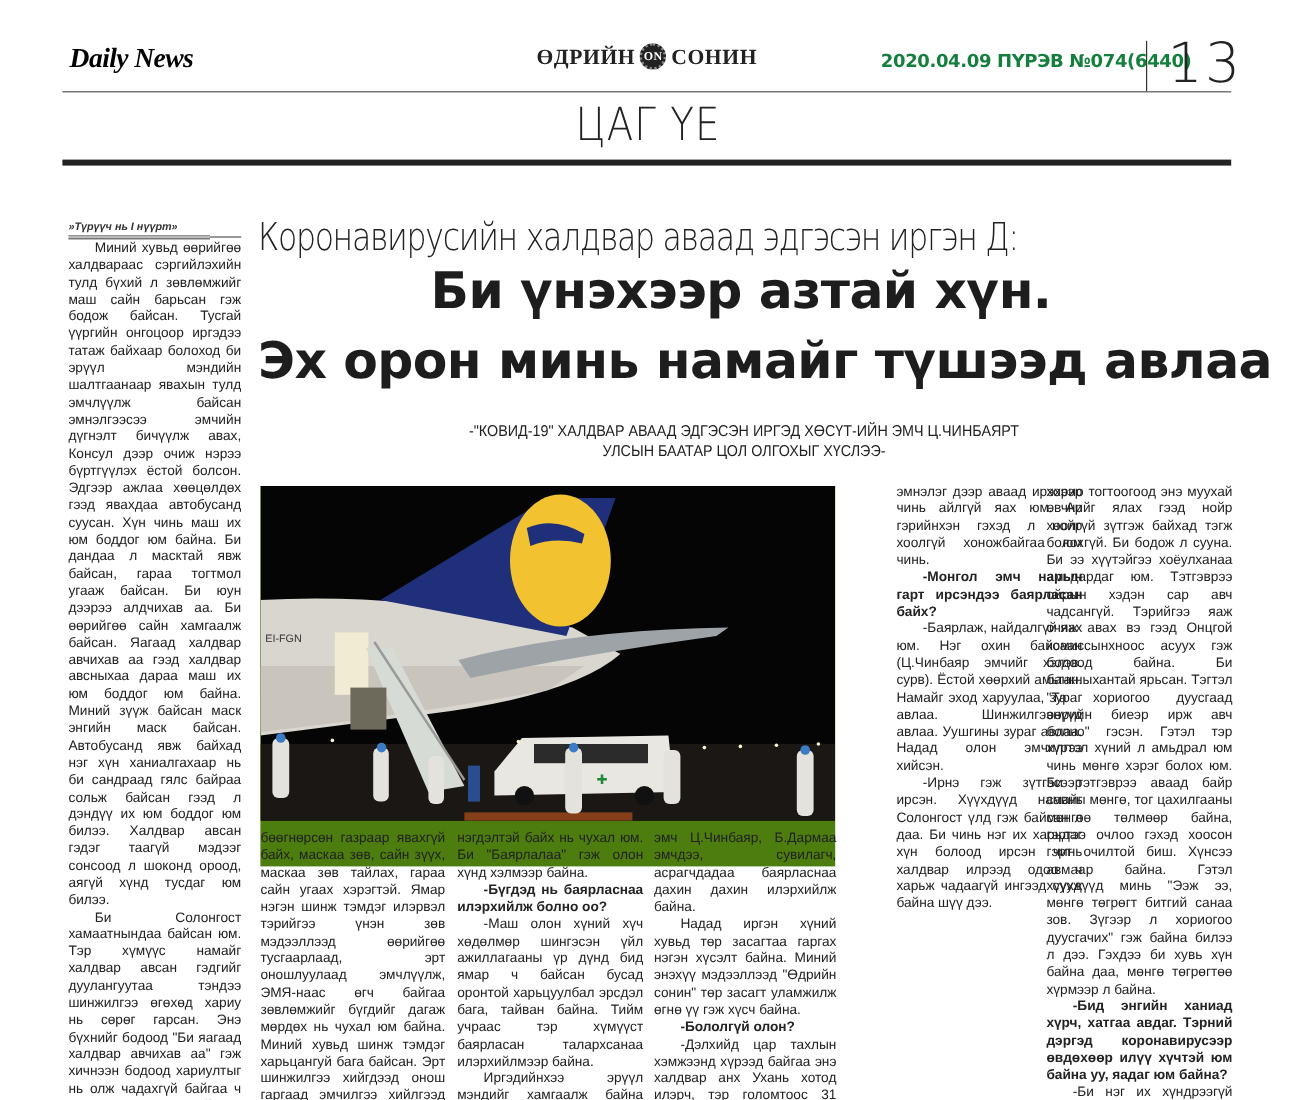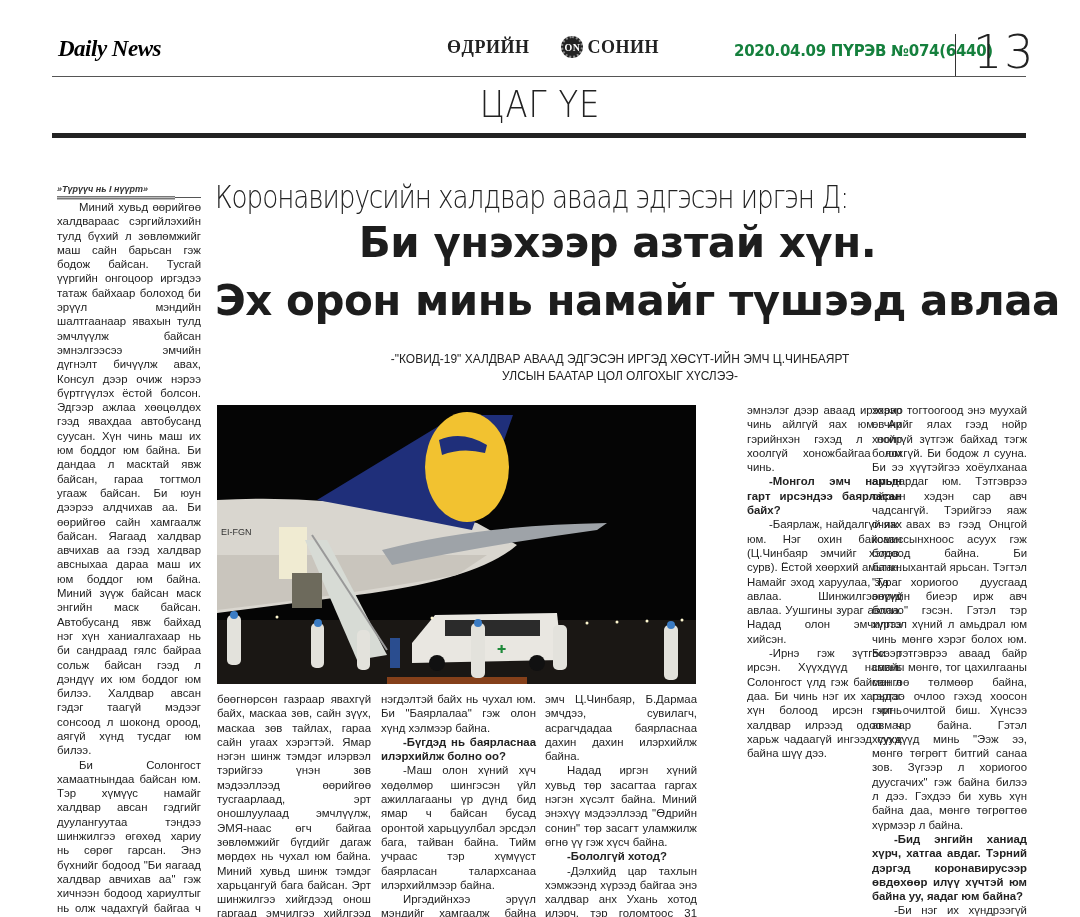--- a/index.html
+++ b/index.html
@@ -2,21 +2,21 @@
 <html><head>
 <meta charset="utf-8">
 <style>
   html, body { margin:0; padding:0; }
   body { width:1080px; height:917px; background:#ffffff; position:relative; overflow:hidden; color:#1a1a1a; font-family:"Liberation Sans", sans-serif; }
   .abs { position:absolute; }
 
   
   .brand { left:58px; top:36px; font-family:"Liberation Serif", serif; font-weight:bold; font-size:23px; letter-spacing:-0.5px; font-style:italic; color:#000000; }
   .logo { left:447px; top:36px; display:flex; align-items:center; gap:4px; font-family:"Liberation Serif", serif; font-weight:bold; font-size:18px; color:#222; letter-spacing:0.5px; }
-  .logo .seal { width:22px; height:22px; border-radius:50%; background:#222; color:#fff; font-size:10px; display:flex; align-items:center; justify-content:center; border:2px dotted #888; box-sizing:border-box; font-family:"Liberation Serif", serif;margin-left:28px; }
+  .logo .seal { width:22px; height:22px; border-radius:50%; background:#222; color:#fff; font-size:10px; display:flex; align-items:center; justify-content:center; border:2px dotted #888; box-sizing:border-box; font-family:"Liberation Serif", serif; }
   .dateline { left:734px; top:42px; font-size:15px; font-weight:bold; color:#15803d; font-family:"DejaVu Sans", sans-serif; letter-spacing:-0.3px; }
   .page-sep { left:955px; top:34px; width:1px; height:42px; background:#333; }
   .pagenum { left:973px; top:26px; font-size:46px; font-weight:300; color:#222; letter-spacing:2px; font-family:"DejaVu Sans", sans-serif; line-height:52px; }
   .rule-thin { left:52px; top:76px; width:974px; height:1px; background:#555; }
   .section { left:0; width:1080px; top:82px; text-align:center; font-size:38px; font-family:"DejaVu Sans", sans-serif; font-weight:200; color:#222; letter-spacing:1px; transform:scaleX(0.85); transform-origin:center; }
   .rule-thick { left:52px; top:133px; width:974px; height:5px; background:#222; }
 
   
   .side-tag { left:57px; top:184px; font-size:9px; font-weight:bold; font-style:italic; color:#333; }
   .side-bar { left:57px; top:196px; width:118px; height:4px; background:repeating-linear-gradient(#777 0 1px,#bbb 1px 2px); }
@@ -27,21 +27,21 @@
   .col p.q { font-weight:bold; text-indent:22px; }
   .side-col { left:57px; top:200px; width:144px; }
 
   
   .kicker { left:215px; top:178px; font-size:32px; font-family:"DejaVu Sans", sans-serif; font-weight:200; color:#222; letter-spacing:-1.3px; white-space:nowrap; transform:scaleX(0.82); transform-origin:left; }
   .headline1 { left:215px; top:218px; width:805px; text-align:center; font-size:42px; font-weight:bold; font-family:"DejaVu Sans", sans-serif; color:#1d1d1d; letter-spacing:-0.5px; }
   .headline2 { left:215px; top:276px; width:810px; text-align:center; font-size:42px; font-weight:bold; font-family:"DejaVu Sans", sans-serif; color:#1d1d1d; letter-spacing:-0.5px; white-space:nowrap; }
   .deck { left:230px; top:350px; width:780px; text-align:center; font-size:13px; line-height:17px; font-family:"Liberation Sans", sans-serif; color:#222; transform:scaleX(0.92); transform-origin:center; }
 
   
-  .photo { left:217px; top:405px; width:479px; height:279px; background:#4d7c0f; overflow:hidden; }
+  .photo { left:217px; top:405px; width:479px; height:317px; background:#4d7c0f; overflow:hidden; }
 
   
   .c1 { left:217px; top:692px; width:154px; }
   .c2 { left:381px; top:692px; width:155px; }
   .c3 { left:545px; top:692px; width:152px; }
   .c4 { left:747px; top:403px; width:155px; }
   .c5 { left:872px; top:403px; width:155px; }
 </style>
 </head>
 <body>
@@ -135,21 +135,21 @@
   </div>
 <div class="abs col c2">
     <p>нэгдэлтэй байх нь чухал юм. Би "Баярлалаа" гэж олон хүнд хэлмээр байна.</p>
     <p class="q">-Бүгдэд нь баярласнаа илэрхийлж болно оо?</p>
     <p class="ind">-Маш олон хүний хүч хөдөлмөр шингэсэн үйл ажиллагааны үр дүнд бид ямар ч байсан бусад оронтой харьцуулбал эрсдэл бага, тайван байна. Тийм учраас тэр хүмүүст баярласан талархсанаа илэрхийлмээр байна.</p>
     <p class="ind">Иргэдийнхээ эрүүл мэндийг хамгаалж байна гэдэг чинь эх орноо хамгаалж байна гэсэн</p>
   </div>
 <div class="abs col c3">
     <p>эмч Ц.Чинбаяр, Б.Дармаа эмчдээ, сувилагч, асрагчдадаа баярласнаа дахин дахин илэрхийлж байна.</p>
     <p class="ind">Надад иргэн хүний хувьд төр засагтаа гаргах нэгэн хүсэлт байна. Миний энэхүү мэдээллээд "Өдрийн сонин" төр засагт уламжилж өгнө үү гэж хүсч байна.</p>
-    <p class="q">-Бололгүй хотод?</p>
+    <p class="q">-Бололгүй олон?</p>
     <p class="ind">-Дэлхийд цар тахлын хэмжээнд хүрээд байгаа энэ халдвар анх Ухань хотод илэрч, тэр голомтоос 31 иргэнээ очиж авчрах болсон. Халдварын голомт руу явж</p>
   </div>
 <div class="abs col c4">
     <p>эмнэлэг дээр аваад ирэхээр чинь айлгүй яах юм. Ар гэрийнхэн гэхэд л нойр хоолгүй хоножбайгаа юм чинь.</p>
     <p class="q">-Монгол эмч нарын гарт ирсэндээ баярласан байх?</p>
     <p class="ind">-Баярлаж, найдалгүй яах юм. Нэг охин байсаан (Ц.Чинбаяр эмчийг хэлэв. сурв). Ёстой хөөрхий амьтан. Намайг эход харуулаа, зураг авлаа. Шинжилгээнүүд авлаа. Уушгины зураг авлаа. Надад олон эмчилгээ хийсэн.</p>
     <p class="ind">-Ирнэ гэж зүтгэсээр ирсэн. Хүүхдүүд намайг Солонгост үлд гэж байсан л даа. Би чинь нэг их харьдаг хүн болоод ирсэн чинь халдвар илрээд одоо ч харьж чадаагүй ингээд сууж байна шүү дээ.</p>
   </div>
 <div class="abs col c5">
     <p>хорио тогтоогоод энэ муухай өвчнийг ялах гээд нойр хоолгүй зүтгэж байхад тэгж болохгүй. Би бодож л сууна. Би ээ хүүтэйгээ хоёулханаа амьдардаг юм. Тэтгэврээ ойрын хэдэн сар авч чадсангүй. Тэрийгээ яаж очиж авах вэ гээд Онцгой комиссынхноос асуух гэж бодоод байна. Би банкныхантай ярьсан. Тэгтэл "Та хориогоо дуусгаад өөрийн биеэр ирж авч болно" гэсэн. Гэтэл тэр хүртэл хүний л амьдрал юм чинь мөнгө хэрэг болох юм. Би тэтгэврээ аваад байр савны мөнгө, тог цахилгааны мөнгөө төлмөөр байна, гэртээ очлоо гэхэд хоосон гэрт очилтой биш. Хүнсээ авмаар байна. Гэтэл хүүхдүүд минь "Ээж ээ, мөнгө төгрөгт битгий санаа зов. Зүгээр л хориогоо дуусгачих" гэж байна билээ л дээ. Гэхдээ би хувь хүн байна даа, мөнгө төгрөгтөө хүрмээр л байна.</p>

